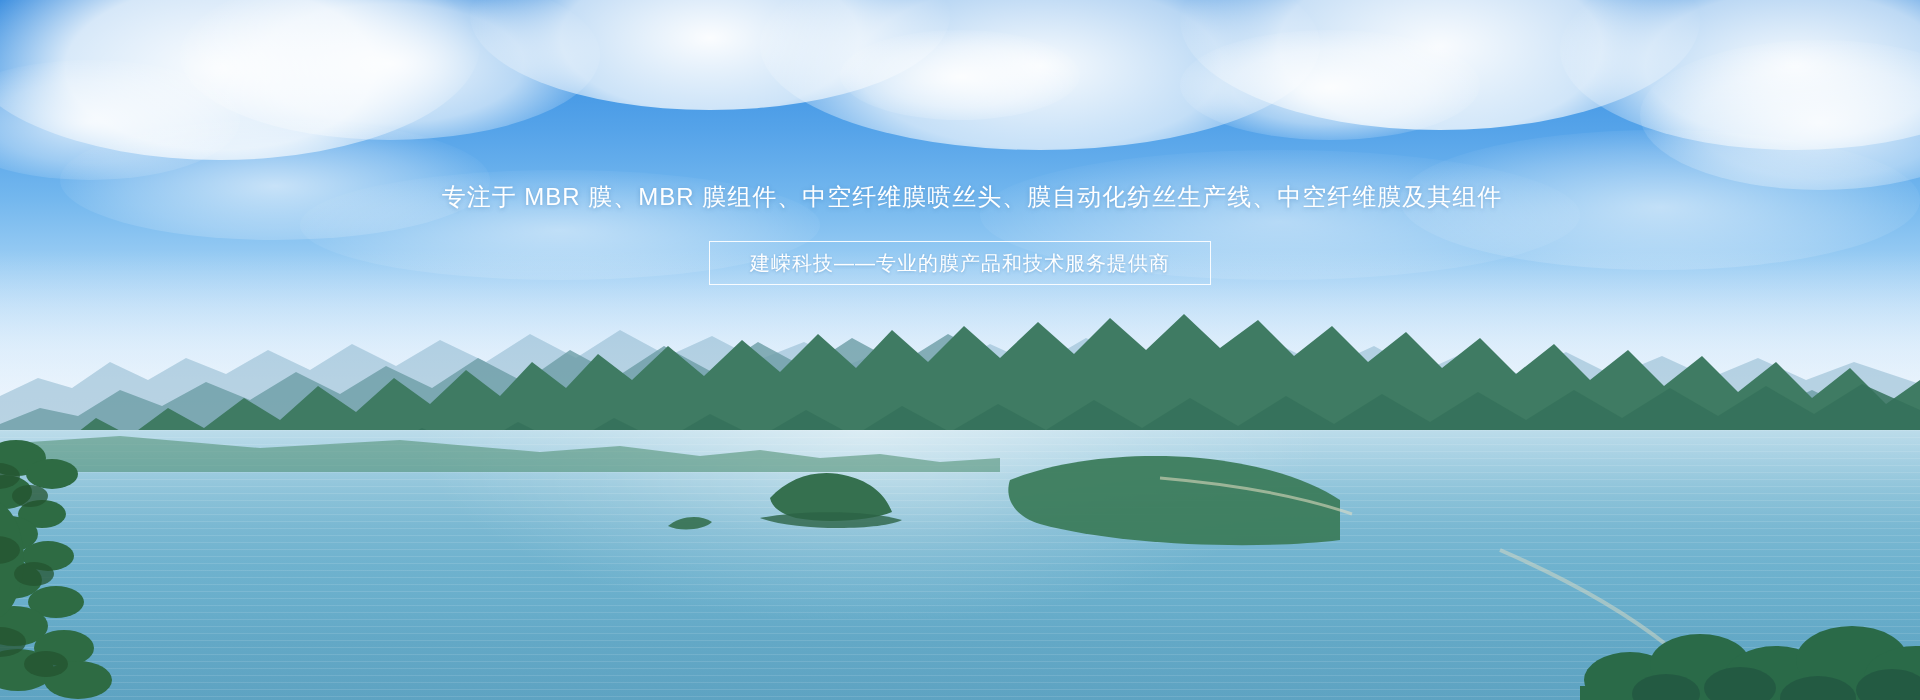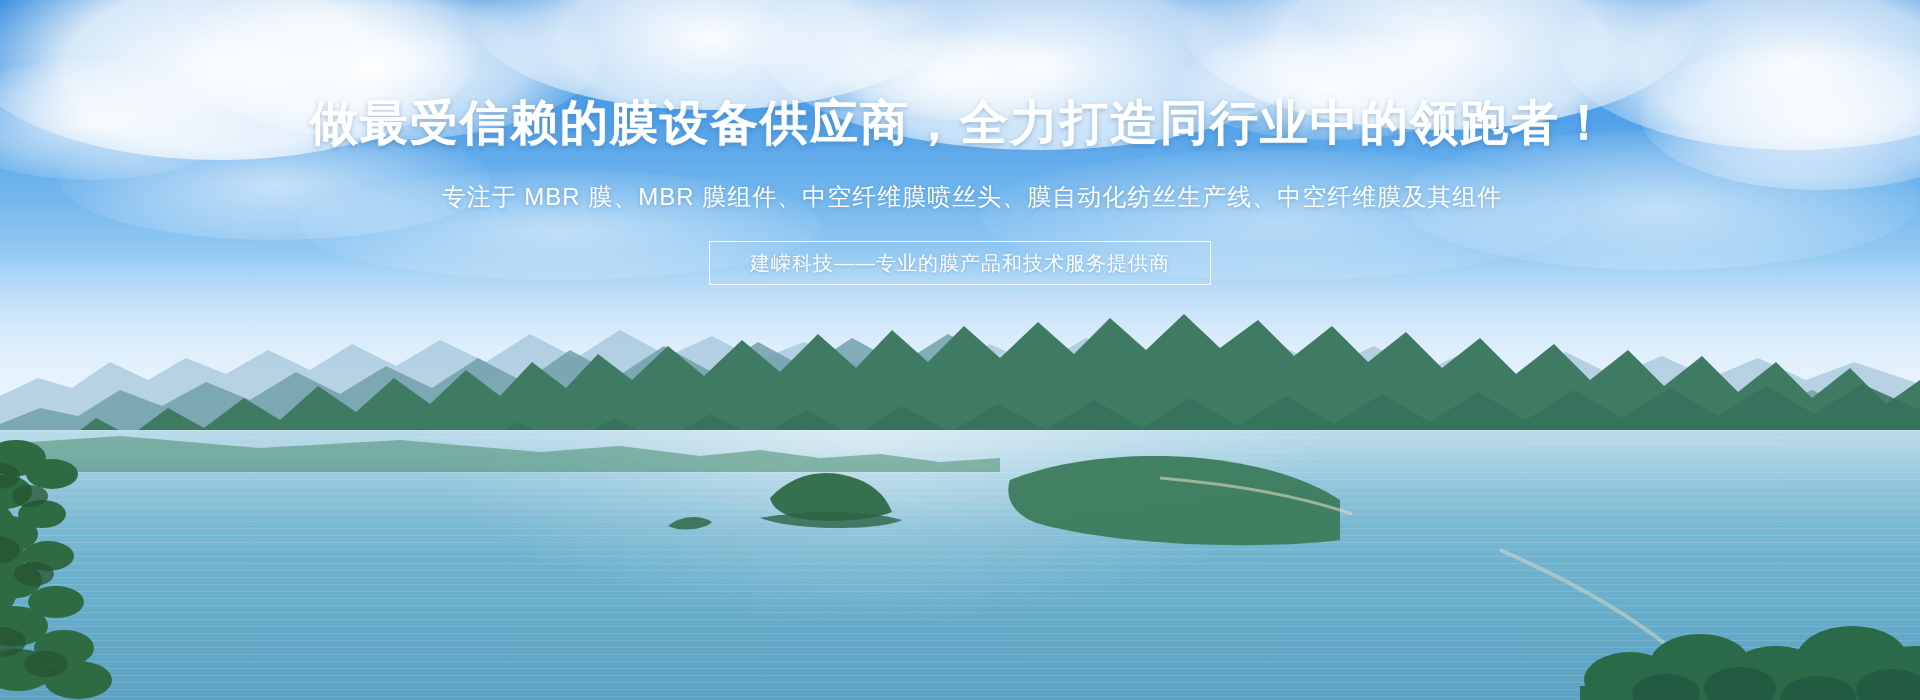--- a/index.html
+++ b/index.html
@@ -281,21 +281,20 @@
     <g fill="#215440" opacity="0.7">
       <ellipse cx="86" cy="134" rx="34" ry="20"></ellipse>
       <ellipse cx="160" cy="128" rx="36" ry="21"></ellipse>
       <ellipse cx="238" cy="138" rx="38" ry="22"></ellipse>
       <ellipse cx="312" cy="130" rx="36" ry="21"></ellipse>
     </g>
   </svg>
 
   
   <div class="copy">
-    <div class="headline">做最受信赖的膜设备供应商，全力打造同行业中的领跑者！</div>
 
     <div class="subtitle">专注于 MBR 膜、MBR 膜组件、中空纤维膜喷丝头、膜自动化纺丝生产线、中空纤维膜及其组件</div>
 
     <div class="tagline-wrap">
       <div class="tagline">建嵘科技——专业的膜产品和技术服务提供商</div>
     </div>
   </div>
 
 </div>
 

